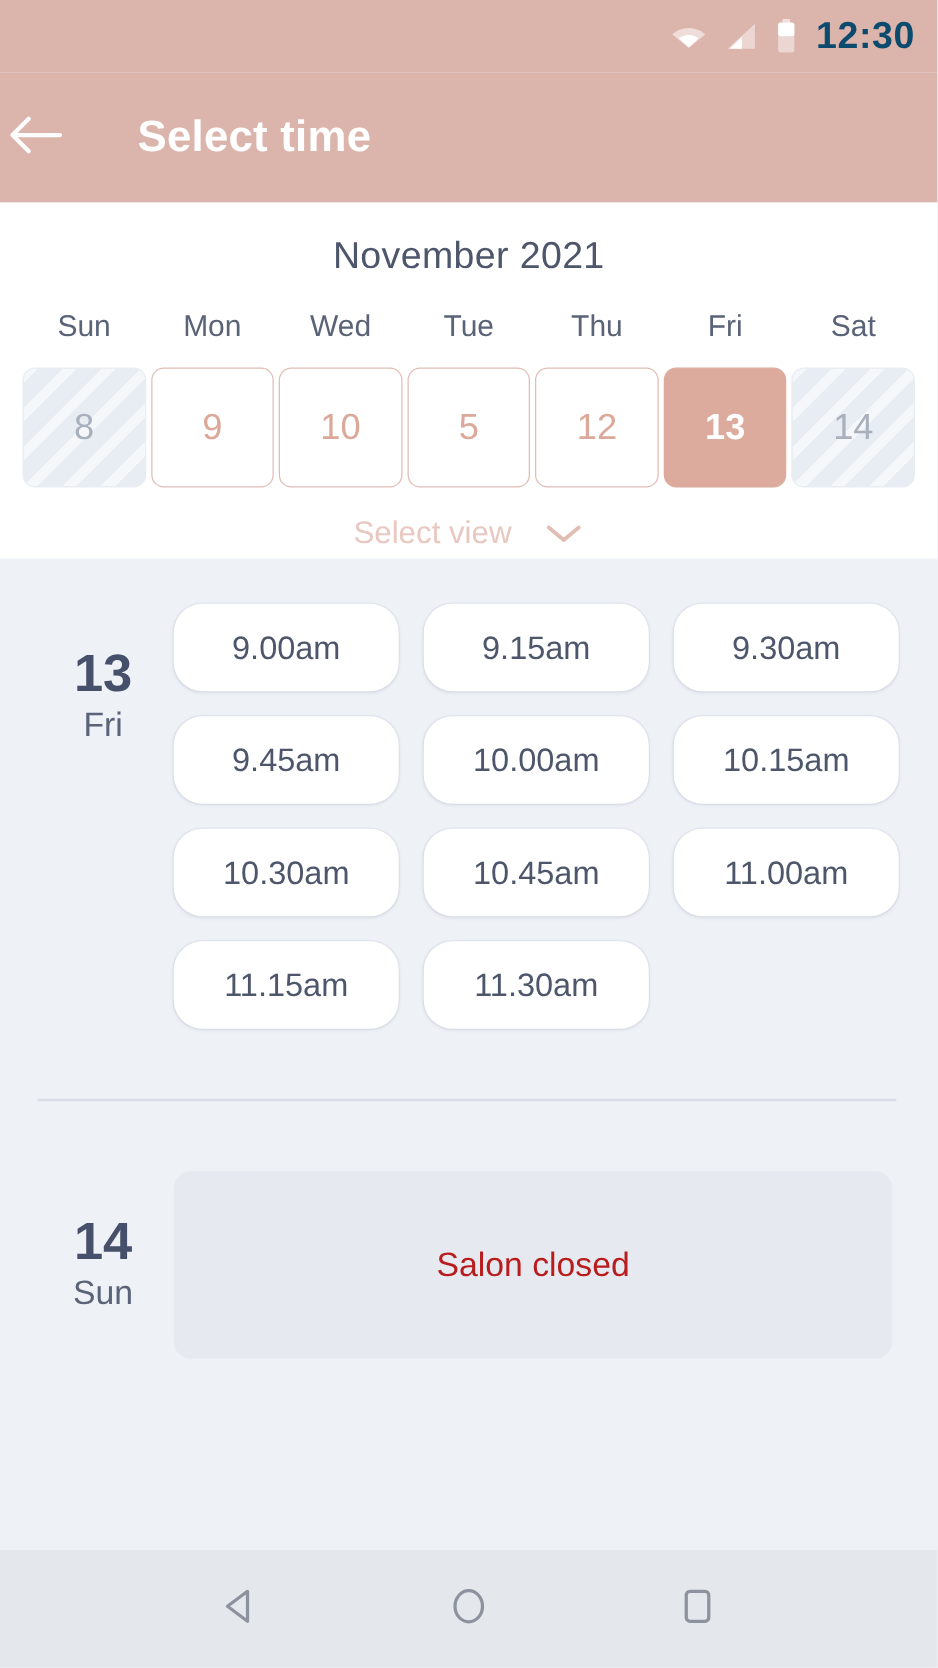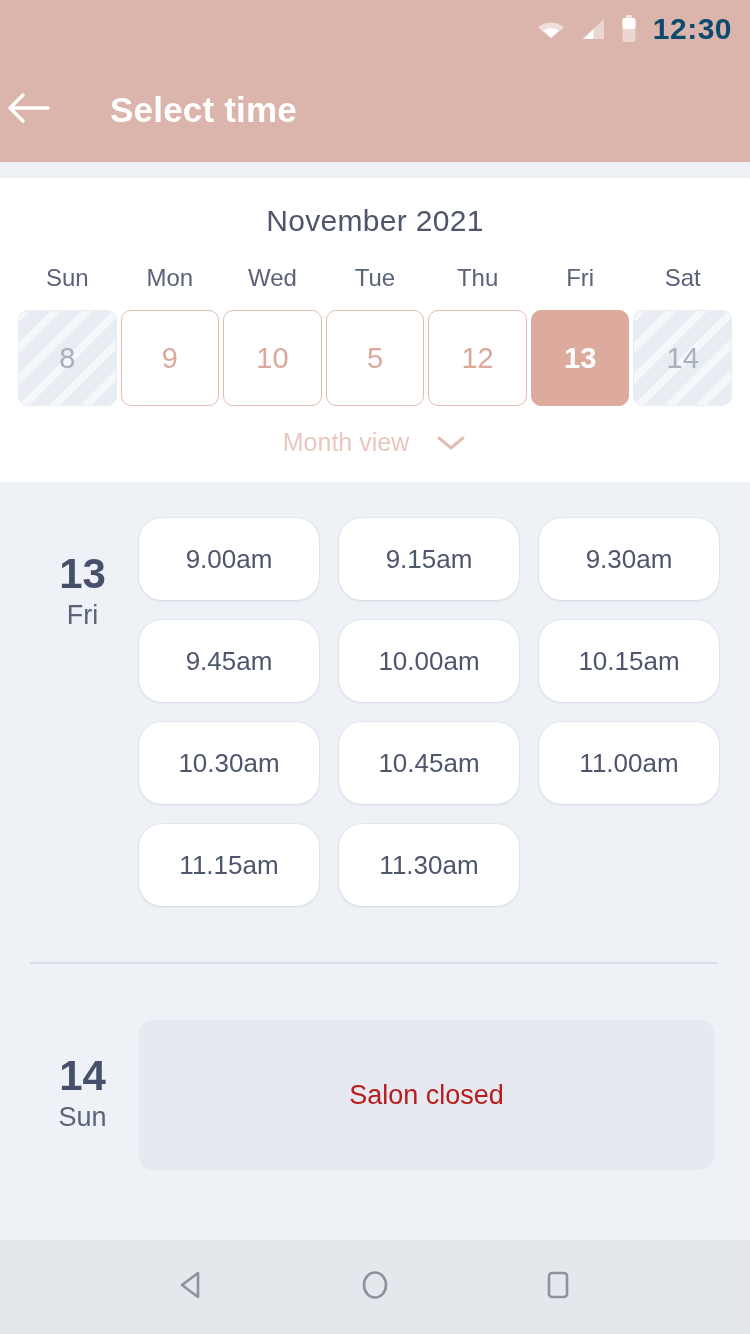--- a/index.html
+++ b/index.html
@@ -69,22 +69,21 @@
     font-weight: bold;
     margin-left: 54px;
     letter-spacing: 0.2px;
   }
 
   
   .calendar {
     background: #ffffff;
     flex: 0 0 auto;
     padding-top: 26px;
-    padding-bottom: 25px;
-    margin-top: 16px;
+    padding-bottom: 6px;
   }
   .cal-month {
     text-align: center;
     font-size: 30px;
     color: #4d566b;
     letter-spacing: 0.3px;
     margin-bottom: 26px;
   }
   .cal-grid {
     display: grid;
@@ -177,21 +176,21 @@
     margin-top: 2px;
   }
   .slots {
     flex: 1 1 auto;
     display: grid;
     grid-template-columns: repeat(3, 180px);
     gap: 20px 20px;
     padding-left: 4px;
   }
   .slot {
-    height: 82px;
+    height: 70px;
     background: #ffffff;
     border-radius: 23px;
     display: flex;
     align-items: center;
     justify-content: center;
     font-size: 26px;
     color: #4d566b;
     cursor: pointer;
     box-shadow: 0 1px 3px rgba(70,80,106,0.10), 0 0 0 1px rgba(220,226,235,0.55);
   }
@@ -297,21 +296,21 @@
       <div class="daycell disabled">8</div>
       <div class="daycell enabled">9</div>
       <div class="daycell enabled">10</div>
       <div class="daycell enabled">5</div>
       <div class="daycell enabled">12</div>
       <div class="daycell selected">13</div>
       <div class="daycell disabled">14</div>
     </div>
 
     <div class="monthview-row">
-      <span class="monthview-label">Month view</span>
+      <span class="monthview-label">Select view</span>
       <span class="chev">
         <svg width="32" height="20" viewBox="0 0 32 20">
           <path d="M4 5 L16 15 L28 5" stroke="#e2bdb4" stroke-width="3" fill="none" stroke-linecap="round" stroke-linejoin="round"></path>
         </svg>
       </span>
     </div>
   </div>
 
   <div class="content">
 

